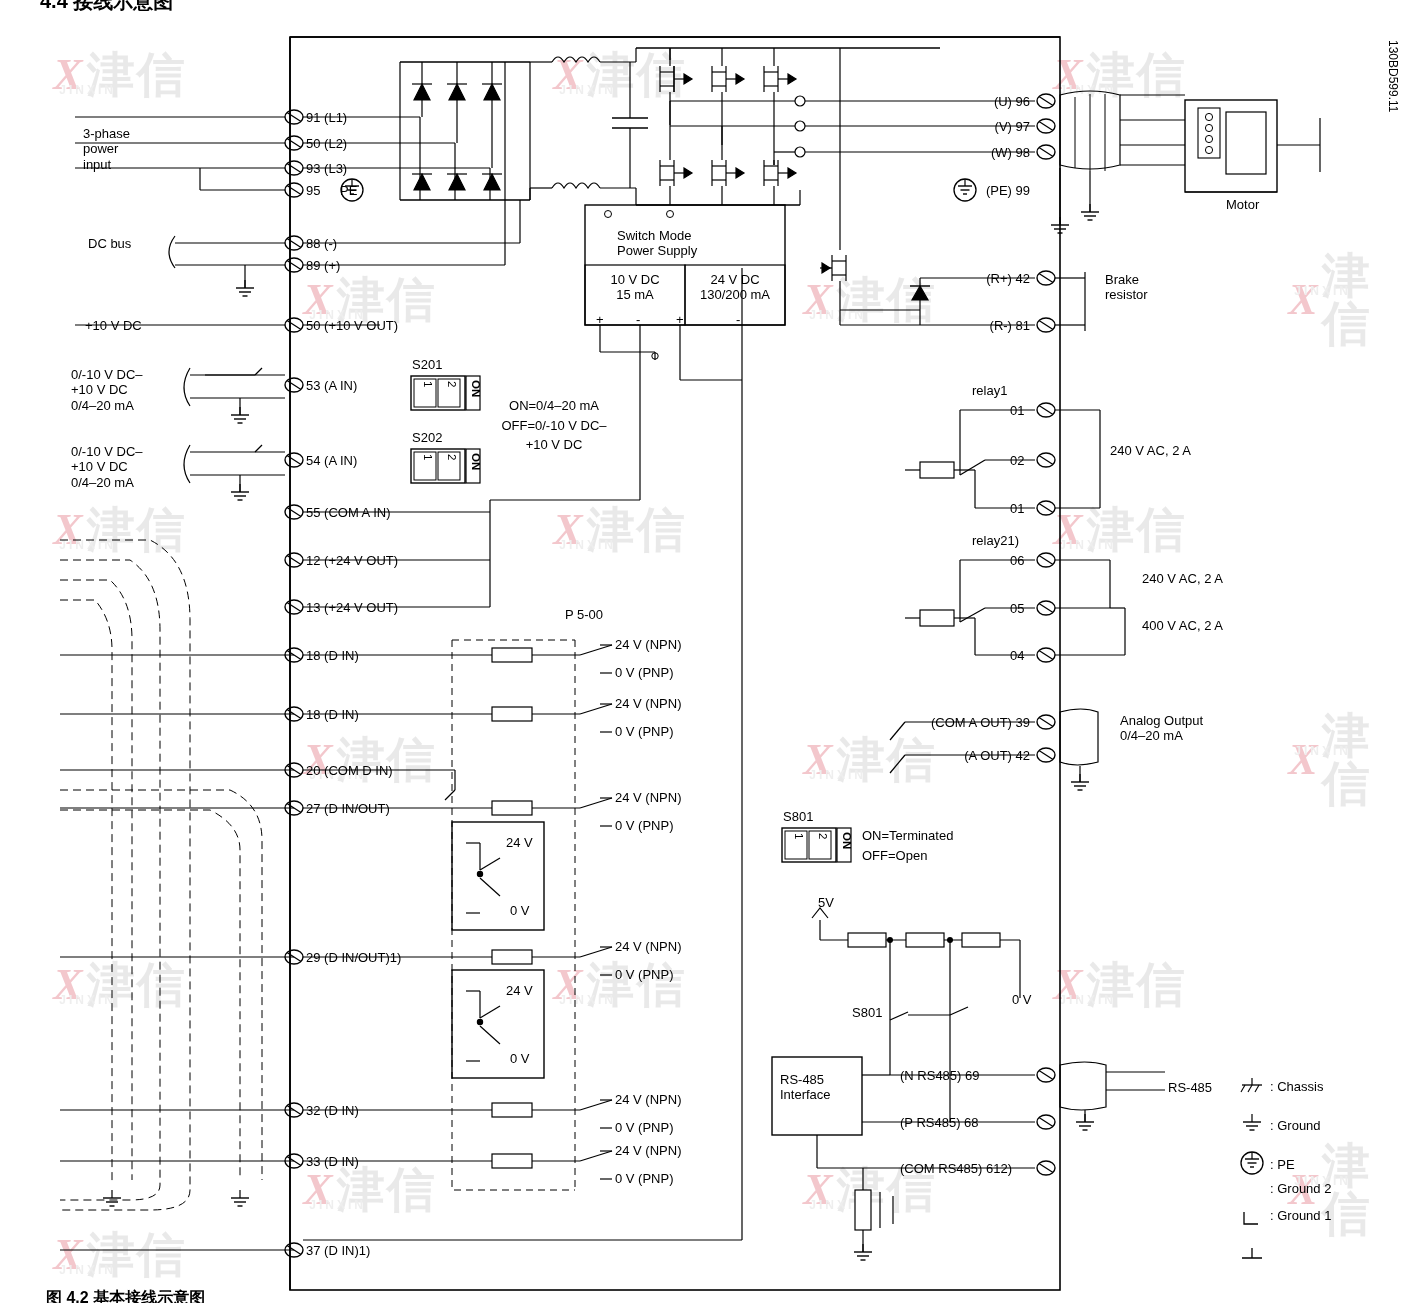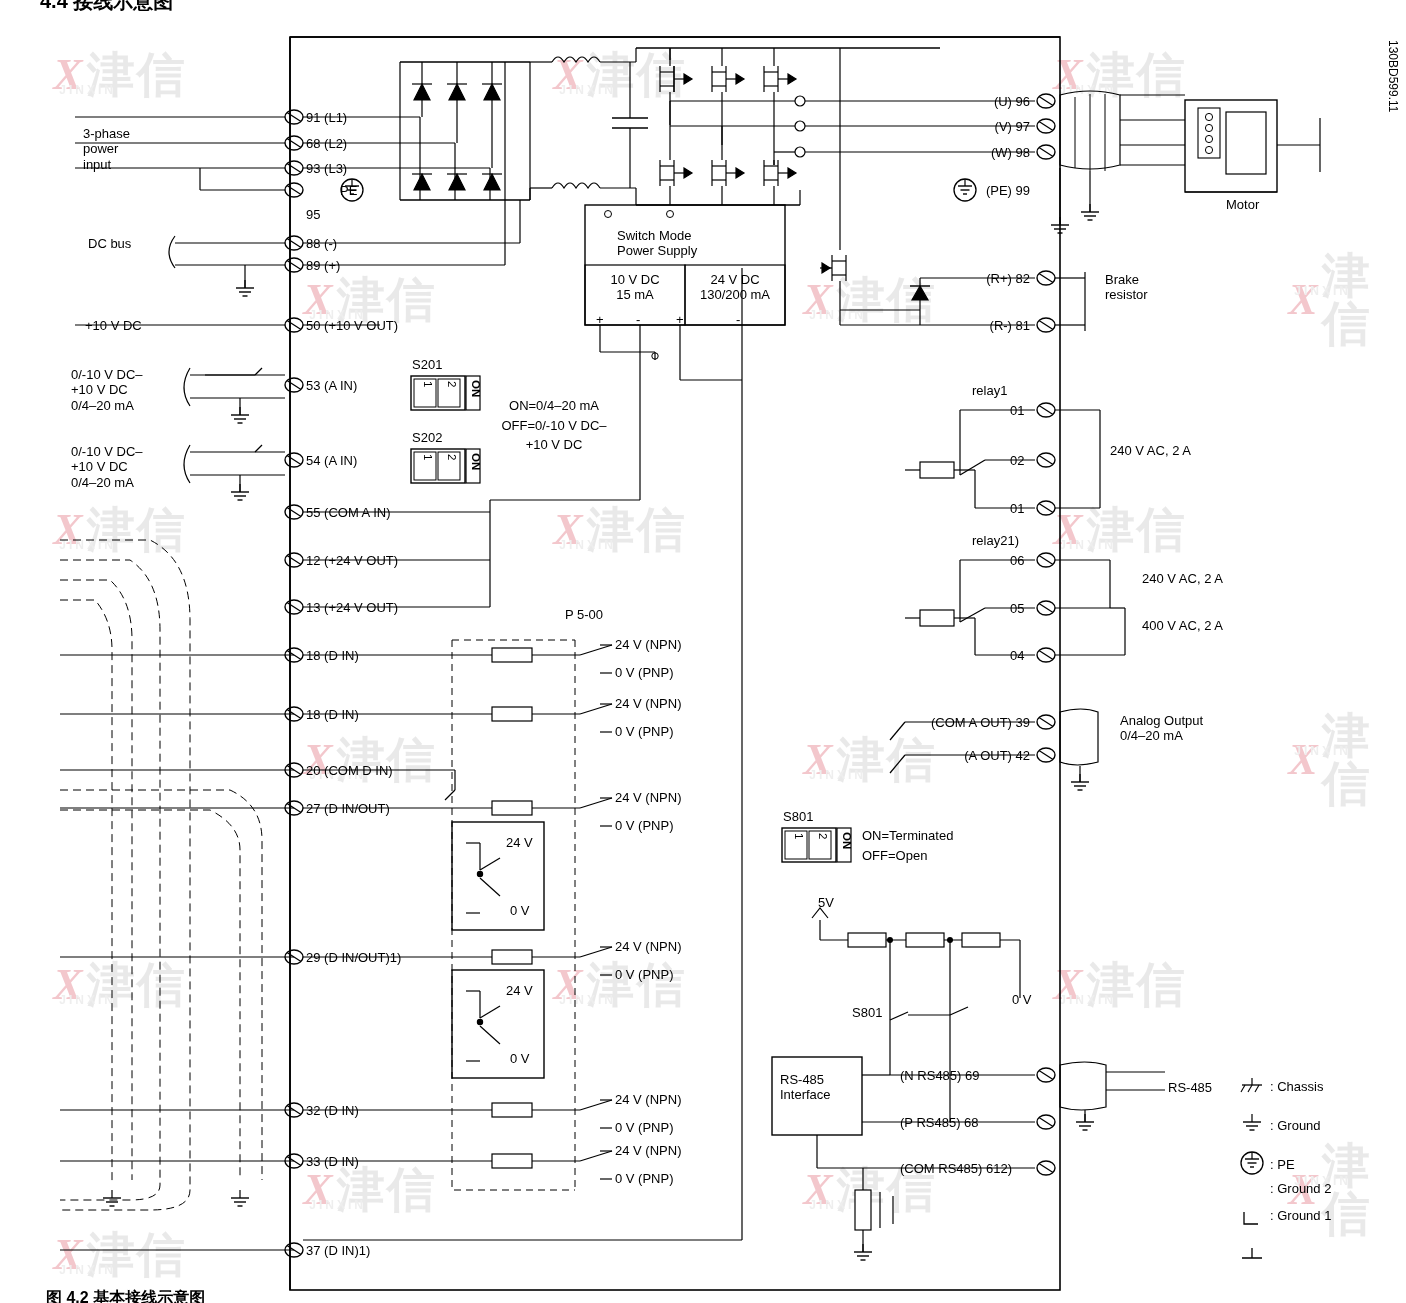--- a/index.html
+++ b/index.html
@@ -665,23 +665,23 @@
   <div class="lbl" style="left:88px;top:236px;text-align:center;">DC bus</div>
   <div class="lbl" style="left:85px;top:318px;">+10 V DC</div>
   <div class="lbl" style="left:71px;top:367px;white-space:pre;">0/-10 V DC–
 +10 V DC
 0/4–20 mA</div>
   <div class="lbl" style="left:71px;top:444px;white-space:pre;">0/-10 V DC–
 +10 V DC
 0/4–20 mA</div>
 
   <div class="lbl" style="left:306px;top:110px;">91 (L1)</div>
-  <div class="lbl" style="left:306px;top:136px;">68 (L2)</div>
+  <div class="lbl" style="left:306px;top:136px;">50 (L2)</div>
   <div class="lbl" style="left:306px;top:161px;">93 (L3)</div>
-  <div class="lbl" style="left:306px;top:183px;margin-top:24px;">95</div>
+  <div class="lbl" style="left:306px;top:183px;">95</div>
   <div class="lbl" style="left:340px;top:183px;">PE</div>
   <div class="lbl" style="left:306px;top:236px;">88 (-)</div>
   <div class="lbl" style="left:306px;top:258px;">89 (+)</div>
   <div class="lbl" style="left:306px;top:318px;">50 (+10 V OUT)</div>
   <div class="lbl" style="left:306px;top:378px;">53 (A IN)</div>
   <div class="lbl" style="left:306px;top:453px;">54 (A IN)</div>
   <div class="lbl" style="left:306px;top:505px;">55 (COM A IN)</div>
   <div class="lbl" style="left:306px;top:553px;">12 (+24 V OUT)</div>
   <div class="lbl" style="left:306px;top:600px;">13 (+24 V OUT)</div>
   <div class="lbl" style="left:306px;top:648px;">18 (D IN)</div>
@@ -690,21 +690,21 @@
   <div class="lbl" style="left:306px;top:801px;">27 (D IN/OUT)</div>
   <div class="lbl" style="left:306px;top:950px;">29 (D IN/OUT)1)</div>
   <div class="lbl" style="left:306px;top:1103px;">32 (D IN)</div>
   <div class="lbl" style="left:306px;top:1154px;">33 (D IN)</div>
   <div class="lbl" style="left:306px;top:1243px;">37 (D IN)1)</div>
 
   <div class="lbl r" style="left:900px;top:94px;width:130px;">(U) 96</div>
   <div class="lbl r" style="left:900px;top:119px;width:130px;">(V) 97</div>
   <div class="lbl r" style="left:900px;top:145px;width:130px;">(W) 98</div>
   <div class="lbl r" style="left:900px;top:183px;width:130px;">(PE) 99</div>
-  <div class="lbl r" style="left:900px;top:271px;width:130px;">(R+) 82</div>
+  <div class="lbl r" style="left:900px;top:271px;width:130px;">(R+) 42</div>
   <div class="lbl r" style="left:900px;top:318px;width:130px;">(R-) 81</div>
   <div class="lbl" style="left:1010px;top:403px;">01</div>
   <div class="lbl" style="left:1010px;top:453px;">02</div>
   <div class="lbl" style="left:1010px;top:501px;">01</div>
   <div class="lbl" style="left:1010px;top:553px;">06</div>
   <div class="lbl" style="left:1010px;top:601px;">05</div>
   <div class="lbl" style="left:1010px;top:648px;">04</div>
   <div class="lbl r" style="left:880px;top:715px;width:150px;">(COM A OUT) 39</div>
   <div class="lbl r" style="left:880px;top:748px;width:150px;">(A OUT) 42</div>
   <div class="lbl" style="left:900px;top:1068px;">(N RS485) 69</div>

